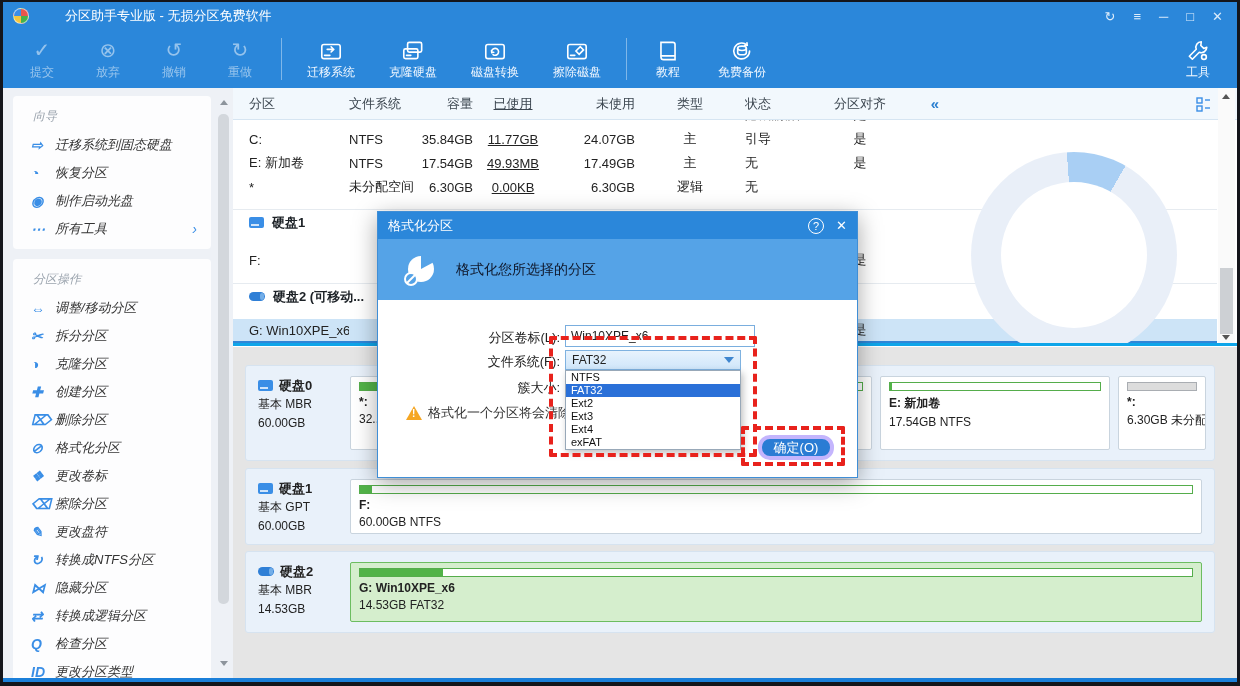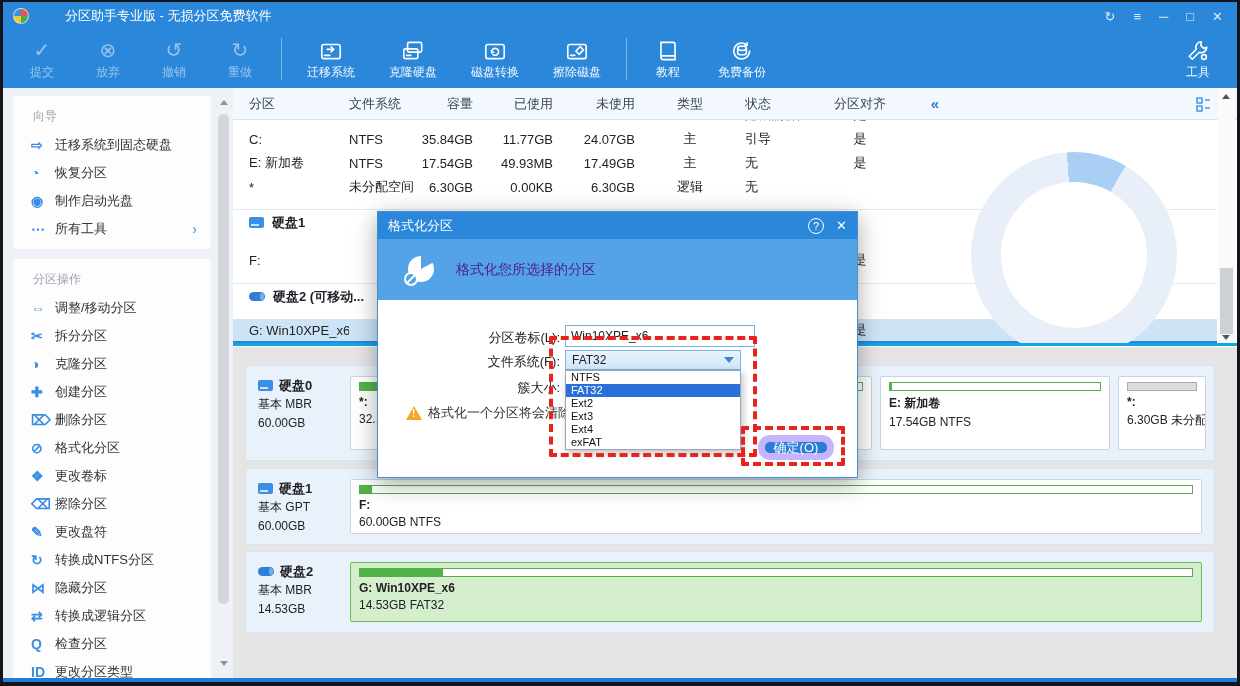--- a/index.html
+++ b/index.html
@@ -21,41 +21,41 @@
   .tb-btn { width:66px; height:52px; display:flex; flex-direction:column; align-items:center; justify-content:center; color:#f2f8ff; font-size:12px; }
   .tb-btn.wide { width:82px; }
   .tb-btn .glyph { font-size:20px; line-height:24px; height:26px; }
   .tb-btn.dis { color:rgba(255,255,255,.5); }
   .tb-btn.dis .glyph { color:rgba(255,255,255,.5); }
   .tb-sep { width:1px; height:42px; background:rgba(255,255,255,.4); margin:0 8px; }
   .tb-btn svg { width:26px; height:26px; }
   .tb-spacer { flex:1; }
 
   
-  .sidebar { position:absolute; left:0; top:86px; width:230px; bottom:4px; background:#eef1f6; overflow:hidden; }
+  .sidebar { position:absolute; left:0; top:86px; width:230px; bottom:4px; background:#eef1f6; overflow:hidden;font-style:italic; }
   .sb-card { background:#fdfdfe; border-radius:4px; margin:8px 22px 10px 10px; padding:4px 0 6px 0; }
   .sb-title { color:#9aa3ad; font-size:12px; padding:8px 0 6px 20px; }
   .sb-item { height:28px; display:flex; align-items:center; font-size:13px; color:#333; padding-left:18px; cursor:pointer; }
   .sb-item .ic { width:24px; color:#3a8ee6; font-size:14px; font-weight:bold; }
   .sb-item .arr { margin-left:auto; margin-right:14px; color:#3a8ee6; font-size:14px; }
   .sb-scroll { position:absolute; right:2px; top:4px; width:14px; bottom:4px; }
   .sb-scroll .thumb { position:absolute; left:1px; width:11px; top:22px; height:490px; background:#d3d7dc; border-radius:5px; }
   .tri-up, .tri-dn { position:absolute; left:3px; width:0; height:0; border-left:4px solid transparent; border-right:4px solid transparent; }
   .tri-up { top:8px; border-bottom:5px solid #8d949c; }
   .tri-dn { bottom:8px; border-top:5px solid #8d949c; }
 
   
   .content { position:absolute; left:230px; top:86px; right:0; bottom:4px; background:#fff; }
   .table-pane { position:absolute; left:0; top:0; right:0; height:258px; overflow:hidden; border-bottom:3px solid #0ea5e9; }
   .thead { position:absolute; left:0; top:0; right:0; height:32px; background:#f2f8fd; border-bottom:1px solid #d6e5f2; display:flex; align-items:center; font-size:13px; color:#3c4650; }
   .rows { position:absolute; left:0; top:32px; right:20px; bottom:0; }
   .trow { display:flex; align-items:center; height:24px; font-size:13px; color:#222; }
   .cell { overflow:hidden; white-space:nowrap; }
   .c-name{ width:116px; padding-left:16px; } .c-fs{ width:64px; } .c-cap{ width:60px; text-align:right; }
-  .c-used{ width:80px; text-align:right; } .c-free{ width:82px; text-align:right; }
+  .c-used{ width:80px; text-align:center;text-decoration:underline; } .c-free{ width:82px; text-align:right; }
   .c-type{ width:110px; text-align:center; } .c-status{ width:60px; text-align:left; } .c-align{ width:110px; text-align:center; }
   .c-ico { width:40px; text-align:center; color:#2a7fd0; font-weight:bold; font-size:15px; }
   .partial-clip { height:7px; overflow:hidden; }
   .partial-clip .trow { margin-top:-17px; }
   .grp { display:flex; align-items:center; height:26px; font-size:13px; font-weight:bold; color:#1c2126; border-top:1px solid #e6ebf0; margin-top:10px; padding-left:16px; }
   .grp .dico { margin-right:8px; }
   .dico { display:inline-block; width:15px; height:11px; background:#3a8ee6; border-radius:2px; position:relative; }
   .dico::after { content:""; position:absolute; left:2px; right:5px; bottom:2px; height:2px; background:#cfe4fa; }
   .dico.usb { width:16px; height:9px; border-radius:5px; background:#2f7fd6; }
   .dico.usb::after { left:auto; right:1px; top:1px; bottom:1px; width:4px; height:auto; border-radius:3px; background:#73aee8; }
@@ -82,34 +82,34 @@
   .pbar .fill { position:absolute; left:0; top:0; bottom:0; background:#52b348; }
   .pbar.gray { border-color:#a9adb2; background:#dcdcdc; }
   .pblock.selgreen { background:#d5eecd; border-color:#6cbd60; }
 
   
   .dialog { position:absolute; left:374px; top:209px; width:481px; height:267px; background:#fff; border:1px solid #3f8ed6; box-shadow:0 6px 22px rgba(0,0,0,.35); z-index:20; }
   .dlg-title { position:absolute; left:0; top:0; right:0; height:27px; background:#2b87da; color:#fff; display:flex; align-items:center; font-size:13px; padding:0 10px; }
   .dlg-title .sp { flex:1; }
   .dlg-help { width:16px; height:16px; border:1px solid #fff; border-radius:50%; font-size:11px; display:flex; align-items:center; justify-content:center; margin-right:12px; }
   .dlg-close { font-size:13px; }
-  .dlg-banner { position:absolute; left:0; top:27px; right:0; height:61px; background:#55a3e7; color:#4c1d95; display:flex; align-items:center; font-size:14px; }
+  .dlg-banner { position:absolute; left:0; top:27px; right:0; height:61px; background:#55a3e7; color:#0f172a; display:flex; align-items:center; font-size:14px; }
   .dlg-banner svg { margin:0 16px 0 22px; }
   .dlg-label { position:absolute; left:0; width:182px; text-align:right; font-size:13px; color:#222; }
   .dlg-input { position:absolute; left:187px; top:113px; width:190px; height:22px; border:1px solid #7aaede; font-size:12px; padding:0 5px; color:#222; font-family:"Liberation Sans",sans-serif; }
   .combo { position:absolute; left:187px; top:138px; width:176px; height:20px; border:1px solid #7fb2e0; background:linear-gradient(#e8f3fd,#cfe6fa); font-size:12px; color:#222; display:flex; align-items:center; padding:0 6px; }
   .combo .caret { margin-left:auto; width:0; height:0; border-left:5px solid transparent; border-right:5px solid transparent; border-top:6px solid #3f86cf; }
   .dd-list { position:absolute; left:187px; top:158px; width:176px; background:#fff; border:1px solid #98a8b8; box-shadow:2px 3px 7px rgba(0,0,0,.25); z-index:5; }
   .dd-item { height:13px; line-height:13px; font-size:11px; padding-left:5px; color:#111; }
   .dd-item.sel { background:#2a70d8; color:#fff; }
   .warn-row { position:absolute; left:28px; top:192px; display:flex; align-items:center; z-index:1; }
   .warn-tri { position:relative; width:0; height:0; border-left:8px solid transparent; border-right:8px solid transparent; border-bottom:14px solid #f5a623; margin-right:6px; }
   .warn-tri::after { content:"!"; position:absolute; left:-2px; top:2px; color:#fff; font-size:10px; font-weight:bold; }
   .warn-text { font-size:13px; color:#333; white-space:nowrap; }
-  .ok-btn { position:absolute; left:380px; top:223px; width:76px; height:25px; background:#2a7cd4; border:7px solid #c4b5fd; border-radius:12px; color:#fff; font-size:13px; display:flex; align-items:center; justify-content:center; }
+  .ok-btn { position:absolute; left:380px; top:223px; width:76px; height:25px; background:#2a7cd4; border:4px solid #c4b5fd; border-radius:12px; color:#fff; font-size:13px; display:flex; align-items:center; justify-content:center; }
   .red-rect { position:absolute; border:4px dashed #e8221c; z-index:40; border-radius:2px; }
   #red1 { left:546px; top:334px; width:208px; height:121px; }
   #red2 { left:738px; top:424px; width:104px; height:40px; }
 </style>
 </head>
 <body>
 
 <div id="frame">
 <div id="window">
 

